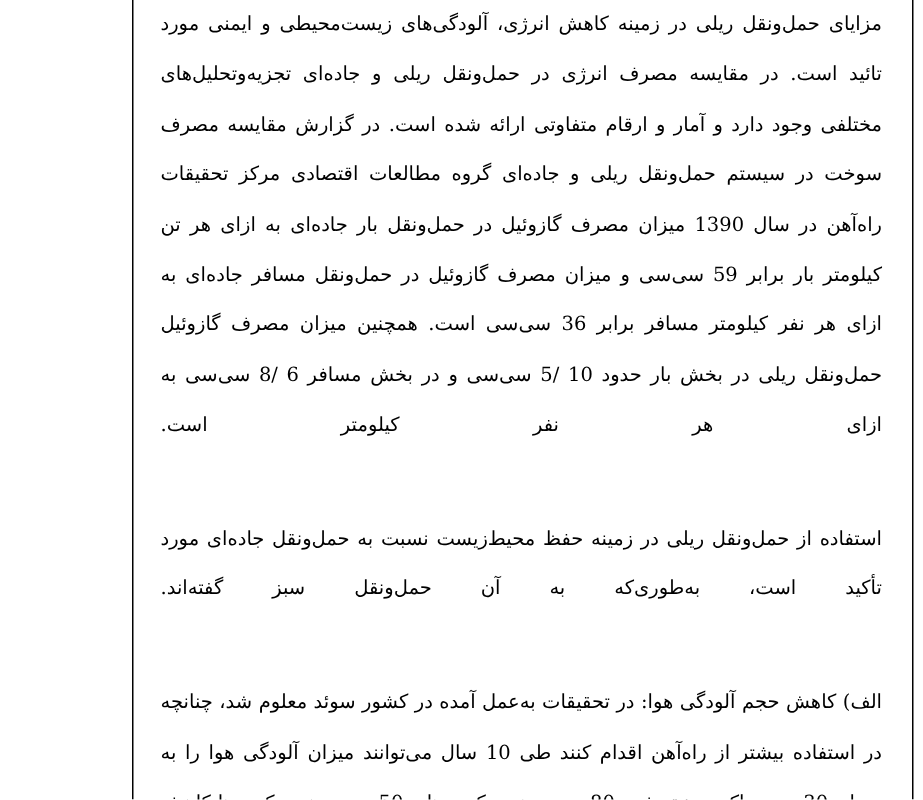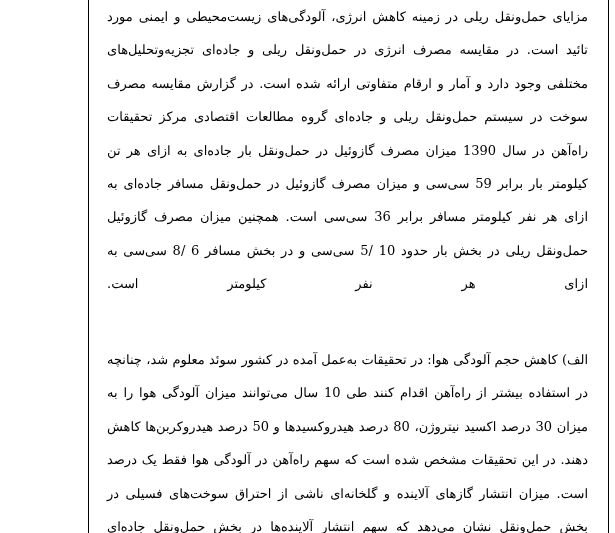--- a/index.html
+++ b/index.html
@@ -69,19 +69,20 @@
 
 <div id="page">
 
   <div class="page-rule left"></div>
   <div class="page-rule right"></div>
 
   <div id="text-body">
 
     <p class="para">مزایای حمل‌ونقل ریلی در زمینه کاهش انرژی، آلودگی‌های زیست‌محیطی و ایمنی مورد تائید است. در مقایسه مصرف انرژی در حمل‌ونقل ریلی و جاده‌ای تجزیه‌وتحلیل‌های مختلفی وجود دارد و آمار و ارقام متفاوتی ارائه شده است. در گزارش مقایسه مصرف سوخت در سیستم حمل‌ونقل ریلی و جاده‌ای گروه مطالعات اقتصادی مرکز تحقیقات راه‌آهن در سال 1390 میزان مصرف گازوئیل در حمل‌ونقل بار جاده‌ای به ازای هر تن کیلومتر بار برابر 59 سی‌سی و میزان مصرف گازوئیل در حمل‌ونقل مسافر جاده‌ای به ازای هر نفر کیلومتر مسافر برابر 36 سی‌سی است. همچنین میزان مصرف گازوئیل حمل‌ونقل ریلی در بخش بار حدود 10 /5 سی‌سی و در بخش مسافر 6 /8 سی‌سی به ازای هر نفر کیلومتر است.</p>
 
+    <p class="para">استفاده از حمل‌ونقل ریلی در زمینه حفظ محیط‌زیست نسبت به حمل‌ونقل جاده‌ای مورد تأکید است، به‌طوری‌که به آن حمل‌ونقل سبز گفته‌اند.</p>
 
 
     <p class="para">الف) کاهش حجم آلودگی هوا: در تحقیقات به‌عمل آمده در کشور سوئد معلوم شد، چنانچه در استفاده بیشتر از راه‌آهن اقدام کنند طی 10 سال می‌توانند میزان آلودگی هوا را به میزان 30 درصد اکسید نیتروژن، 80 درصد هیدروکسیدها و 50 درصد هیدروکربن‌ها کاهش دهند. در این تحقیقات مشخص شده است که سهم راه‌آهن در آلودگی هوا فقط یک درصد است. میزان انتشار گازهای آلاینده و گلخانه‌ای ناشی از احتراق سوخت‌های فسیلی در بخش حمل‌ونقل نشان می‌دهد که سهم انتشار آلاینده‌ها در بخش حمل‌ونقل جاده‌ای به‌مراتب بیشتر از بخش ریلی است.</p>
 
   </div>
 
 </div>
 
 </body></html>

